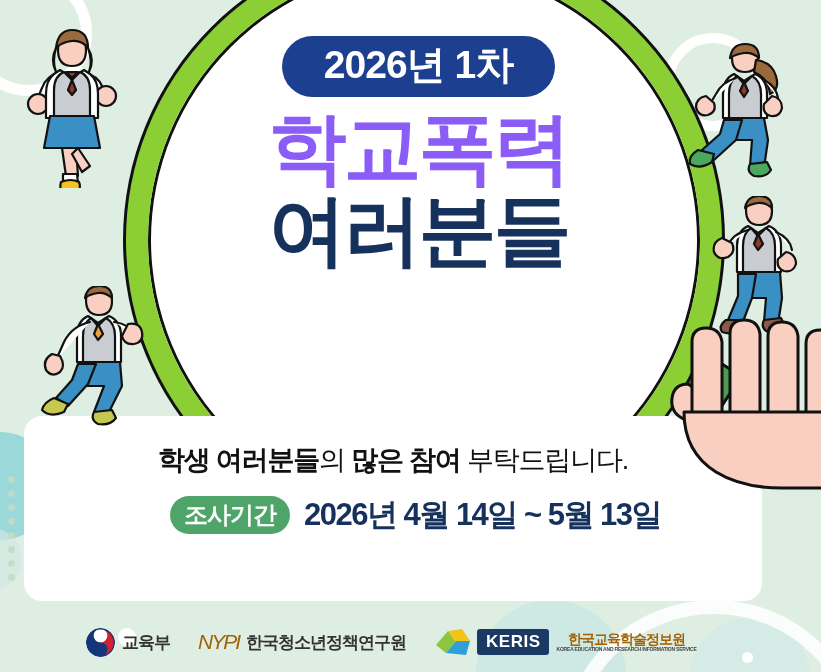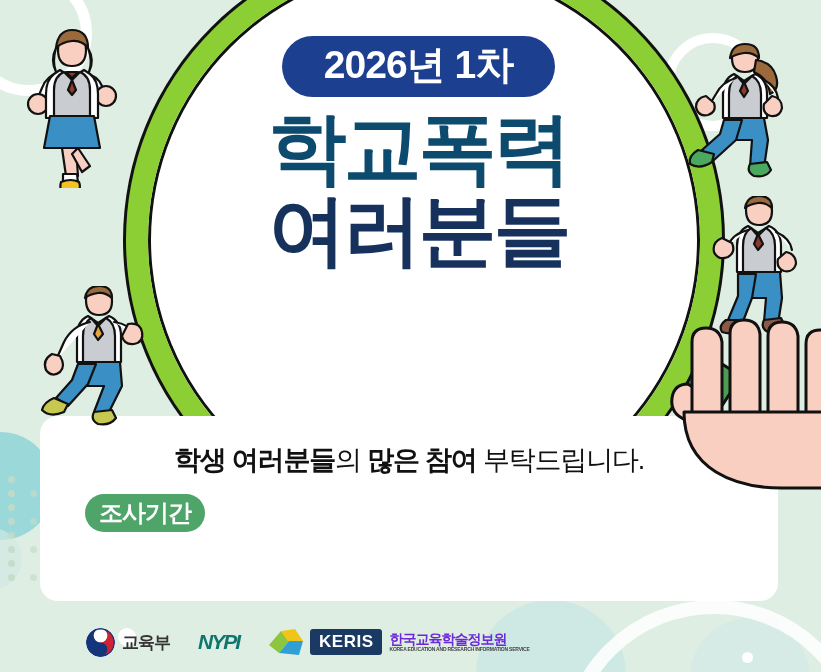--- a/index.html
+++ b/index.html
@@ -78,43 +78,43 @@
   .badge-year{
     background:#1d3f8f;color:#fff;border-radius:34px;
     padding:9px 42px 13px;font-size:39px;font-weight:bold;
     letter-spacing:-1px;line-height:1;
   }
   .title1,.title2{
     font-weight:bold;line-height:1.02;letter-spacing:-3px;
     margin:0;
   }
   .title1{
-    margin-top:12px;font-size:78px;color:#0c4a6e;
+    margin-top:12px;font-size:78px;color:#8b5cf6;
     -webkit-text-stroke:7px #ffffff;paint-order:stroke fill;
   }
   .title2{
     margin-top:2px;font-size:78px;color:#16325c;
     -webkit-text-stroke:7px #ffffff;paint-order:stroke fill;
   }
 
   
   .card{
-    position:absolute;left:40px;top:416px;width:738px;height:185px;
+    position:absolute;left:24px;top:416px;width:738px;height:185px;
     background:#ffffff;border-radius:18px;z-index:5;
     box-sizing:border-box;padding:26px 0 0 0;
   }
   .card-head{
     text-align:center;font-size:27px;color:#111;letter-spacing:-1.2px;
     margin-bottom:16px;
   }
   .card-head b{font-weight:bold;}
   .card-head span{font-weight:normal;}
   .row{
     display:flex;align-items:center;gap:14px;
-    padding-left:45px;margin-bottom:10px;
+    padding-left:45px;margin-bottom:10px;justify-content:center;
   }
   .pill-green{
     background:#4fa469;color:#ffffff;border-radius:22px;
     min-width:116px;height:38px;display:flex;align-items:center;
     justify-content:center;font-size:24px;font-weight:bold;
     letter-spacing:-1px;box-sizing:border-box;padding:0 14px;
   }
   .pill-green.wide-sp{letter-spacing:10px;text-indent:10px;}
   .row-val{
     font-size:31px;font-weight:bold;color:#16325c;letter-spacing:-1.5px;
@@ -126,27 +126,27 @@
     display:flex;align-items:center;gap:16px;padding-left:72px;
     box-sizing:border-box;z-index:7;
   }
   .pill-navy{
     background:#1565c0;color:#fff;border-radius:16px;
     padding:6px 16px;font-size:14px;font-weight:bold;letter-spacing:-.6px;
   }
   .logo{display:flex;align-items:center;gap:7px;}
   .logo-text{font-size:17px;font-weight:bold;color:#333;letter-spacing:-1px;}
   .taeguk{width:29px;height:29px;border-radius:50%;overflow:hidden;position:relative;background:#fff;}
-  .nypi{font-size:21px;font-weight:bold;color:#0f766e;font-style:italic;letter-spacing:-2px;}
+  .nypi{font-size:21px;font-weight:normal;color:#a16207;font-style:italic;letter-spacing:-2px;}
   .keris-mark{width:34px;height:26px;position:relative;overflow:hidden;border-radius:3px;}
   .keris-badge{
     background:#1b3a63;color:#fff;font-size:17px;font-weight:bold;
     padding:3px 9px;border-radius:3px;letter-spacing:.5px;
   }
-  .keris-ko{font-size:14px;font-weight:bold;color:#6d28d9;letter-spacing:-1px;line-height:1.05;}
+  .keris-ko{font-size:14px;font-weight:bold;color:#a16207;letter-spacing:-1px;line-height:1.05;}
   .keris-en{font-size:5px;font-weight:bold;color:#444;letter-spacing:-.2px;}
 
   
   .char{position:absolute;z-index:6;}
 </style>
 </head>
 <body>
 
 <div id="poster">
 
@@ -275,43 +275,45 @@
     <div class="title2">여러분들</div>
   </div>
 
   <div class="card">
     <div class="card-head">
       <b>학생 여러분들</b><span>의 </span><b>많은 참여</b><span> 부탁드립니다.</span>
     </div>
 
     <div class="row">
       <div class="pill-green">조사기간</div>
+      <div class="row-val">2026년 4월 14일 ~ 5월 13일</div>
     </div>
 
   </div>
 
   <div class="footer">
 
     <div class="logo" style="margin-left:14px;align-items:center;">
       <span class="taeguk">
         <svg width="29" height="29" viewBox="0 0 40 40">
           <circle cx="20" cy="20" r="19" fill="#fff"></circle>
           <path d="M20 1 a19 19 0 0 1 0 38 a9.5 9.5 0 0 1 0 -19 a9.5 9.5 0 0 0 0 -19z" fill="#cf2235"></path>
           <path d="M20 1 a19 19 0 0 0 0 38 a9.5 9.5 0 0 0 0 -19 a9.5 9.5 0 0 1 0 -19z" fill="#13357b"></path>
           <circle cx="20" cy="20" r="19" fill="none" stroke="#13357b" stroke-width="2"></circle>
         </svg>
       </span>
       <span class="logo-text">교육부</span>
     </div>
 
     <div class="logo" style="margin-left:12px;">
       <span class="nypi">NYPI</span>
-    </div>
-
-    <div class="logo" style="margin-left:14px;">
+      <span class="logo-text">한국청소년정책연구원</span>
+    </div>
+
+    <div class="logo" style="margin-left:14px;text-align:center;">
       <span class="keris-mark">
         <svg width="34" height="26" viewBox="0 0 34 26">
           <path d="M0 16 L12 2 L20 12 L10 24 Z" fill="#8cc63f"></path>
           <path d="M12 2 L26 0 L34 12 L20 14 Z" fill="#f0c419"></path>
           <path d="M10 24 L20 12 L34 12 L30 26 Z" fill="#2f9fd6"></path>
         </svg>
       </span>
       <span class="keris-badge">KERIS</span>
       <span>
         <span class="keris-ko" style="display:block;">한국교육학술정보원</span>

